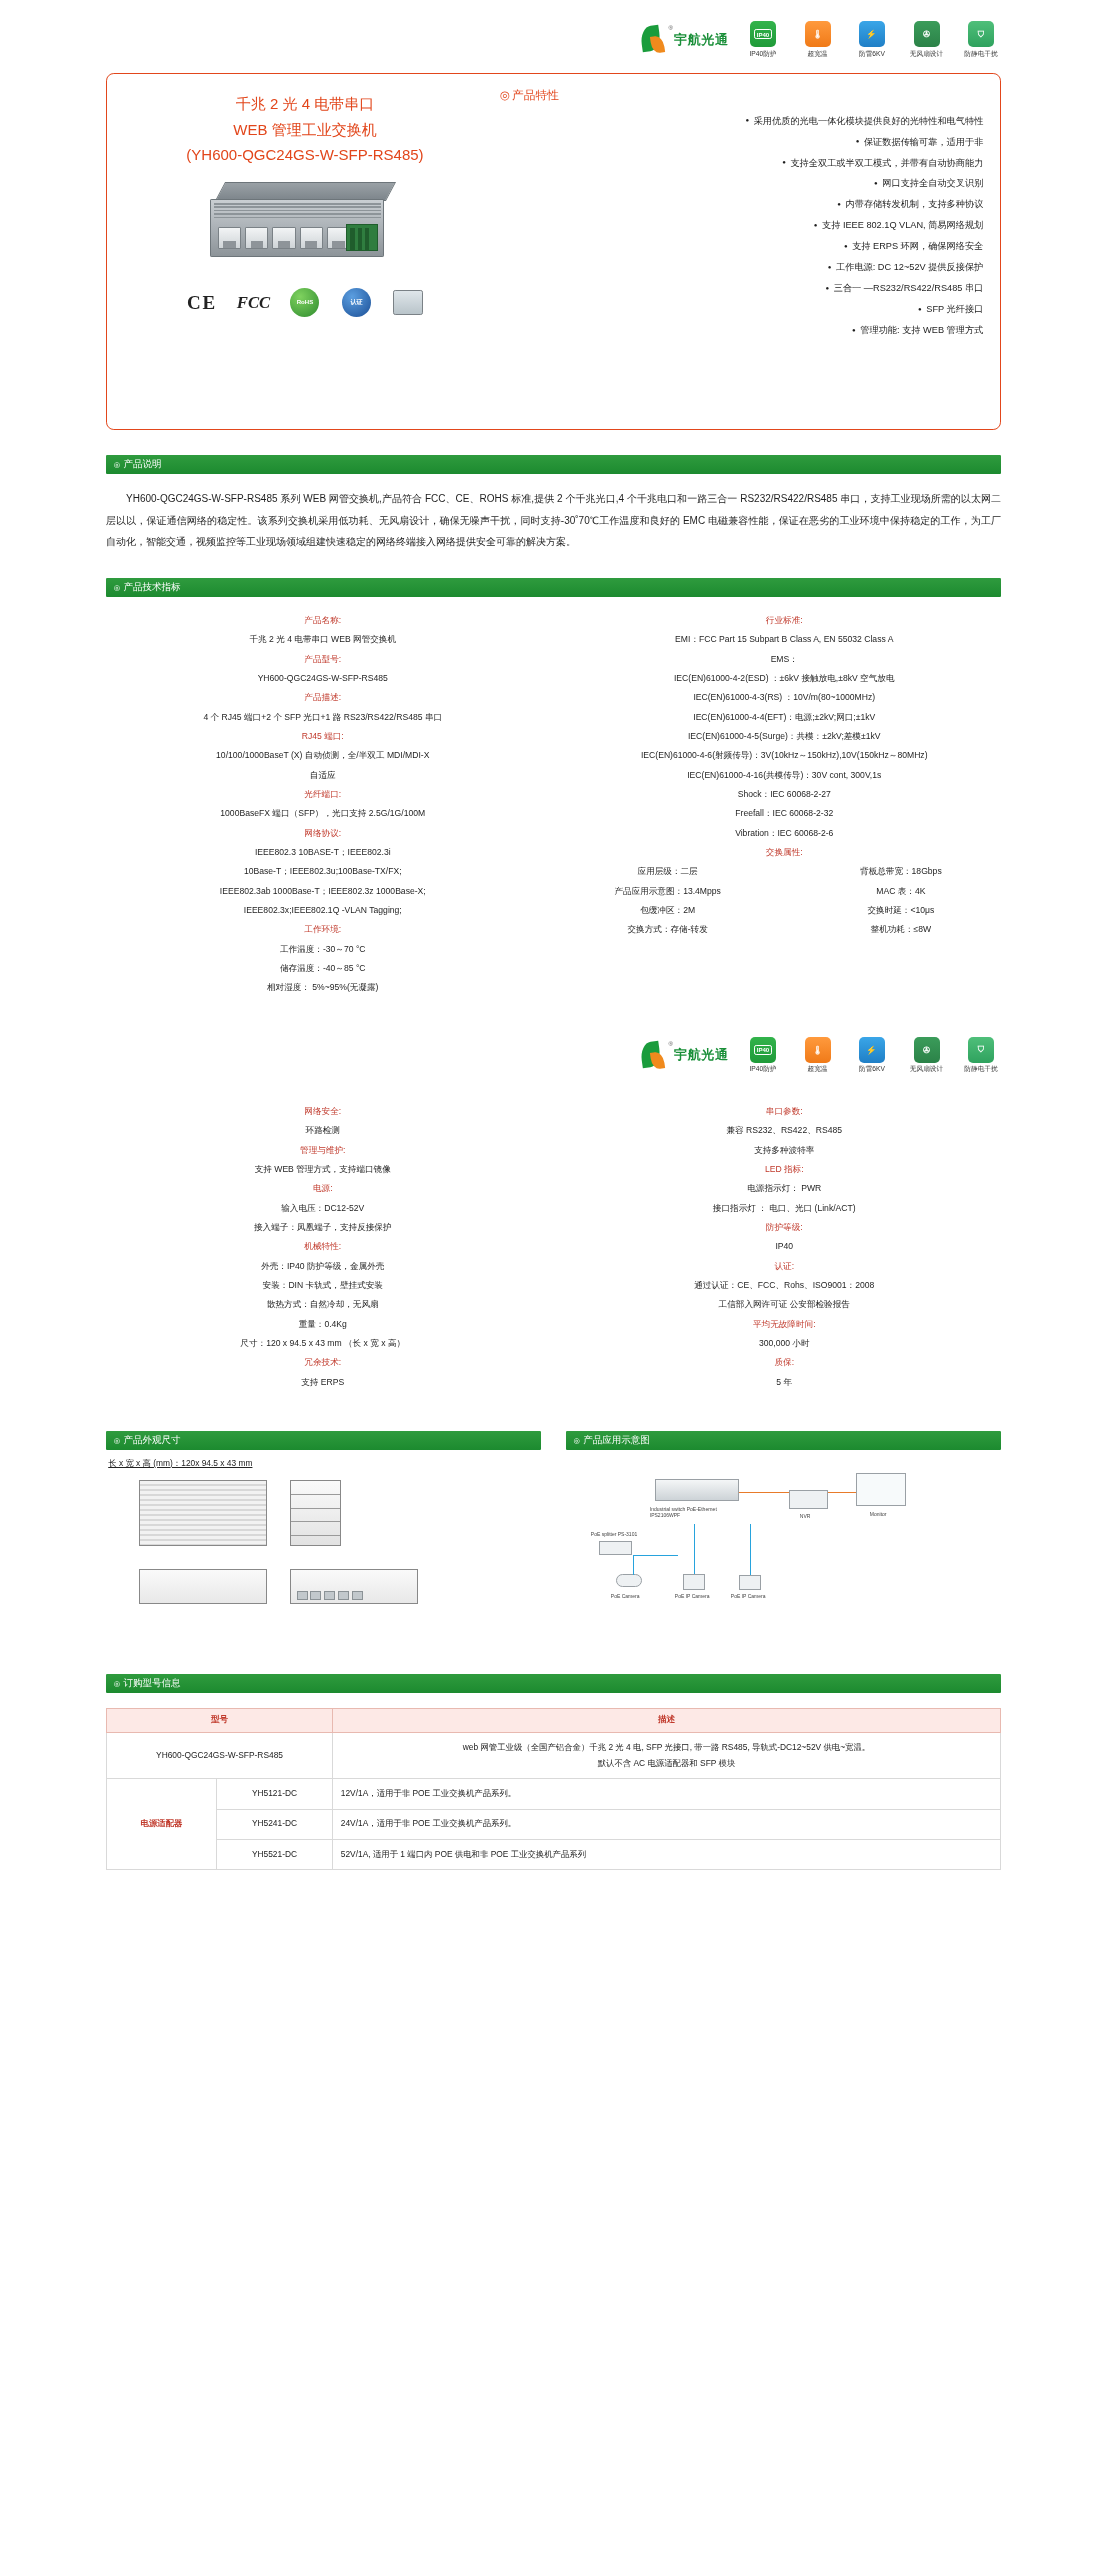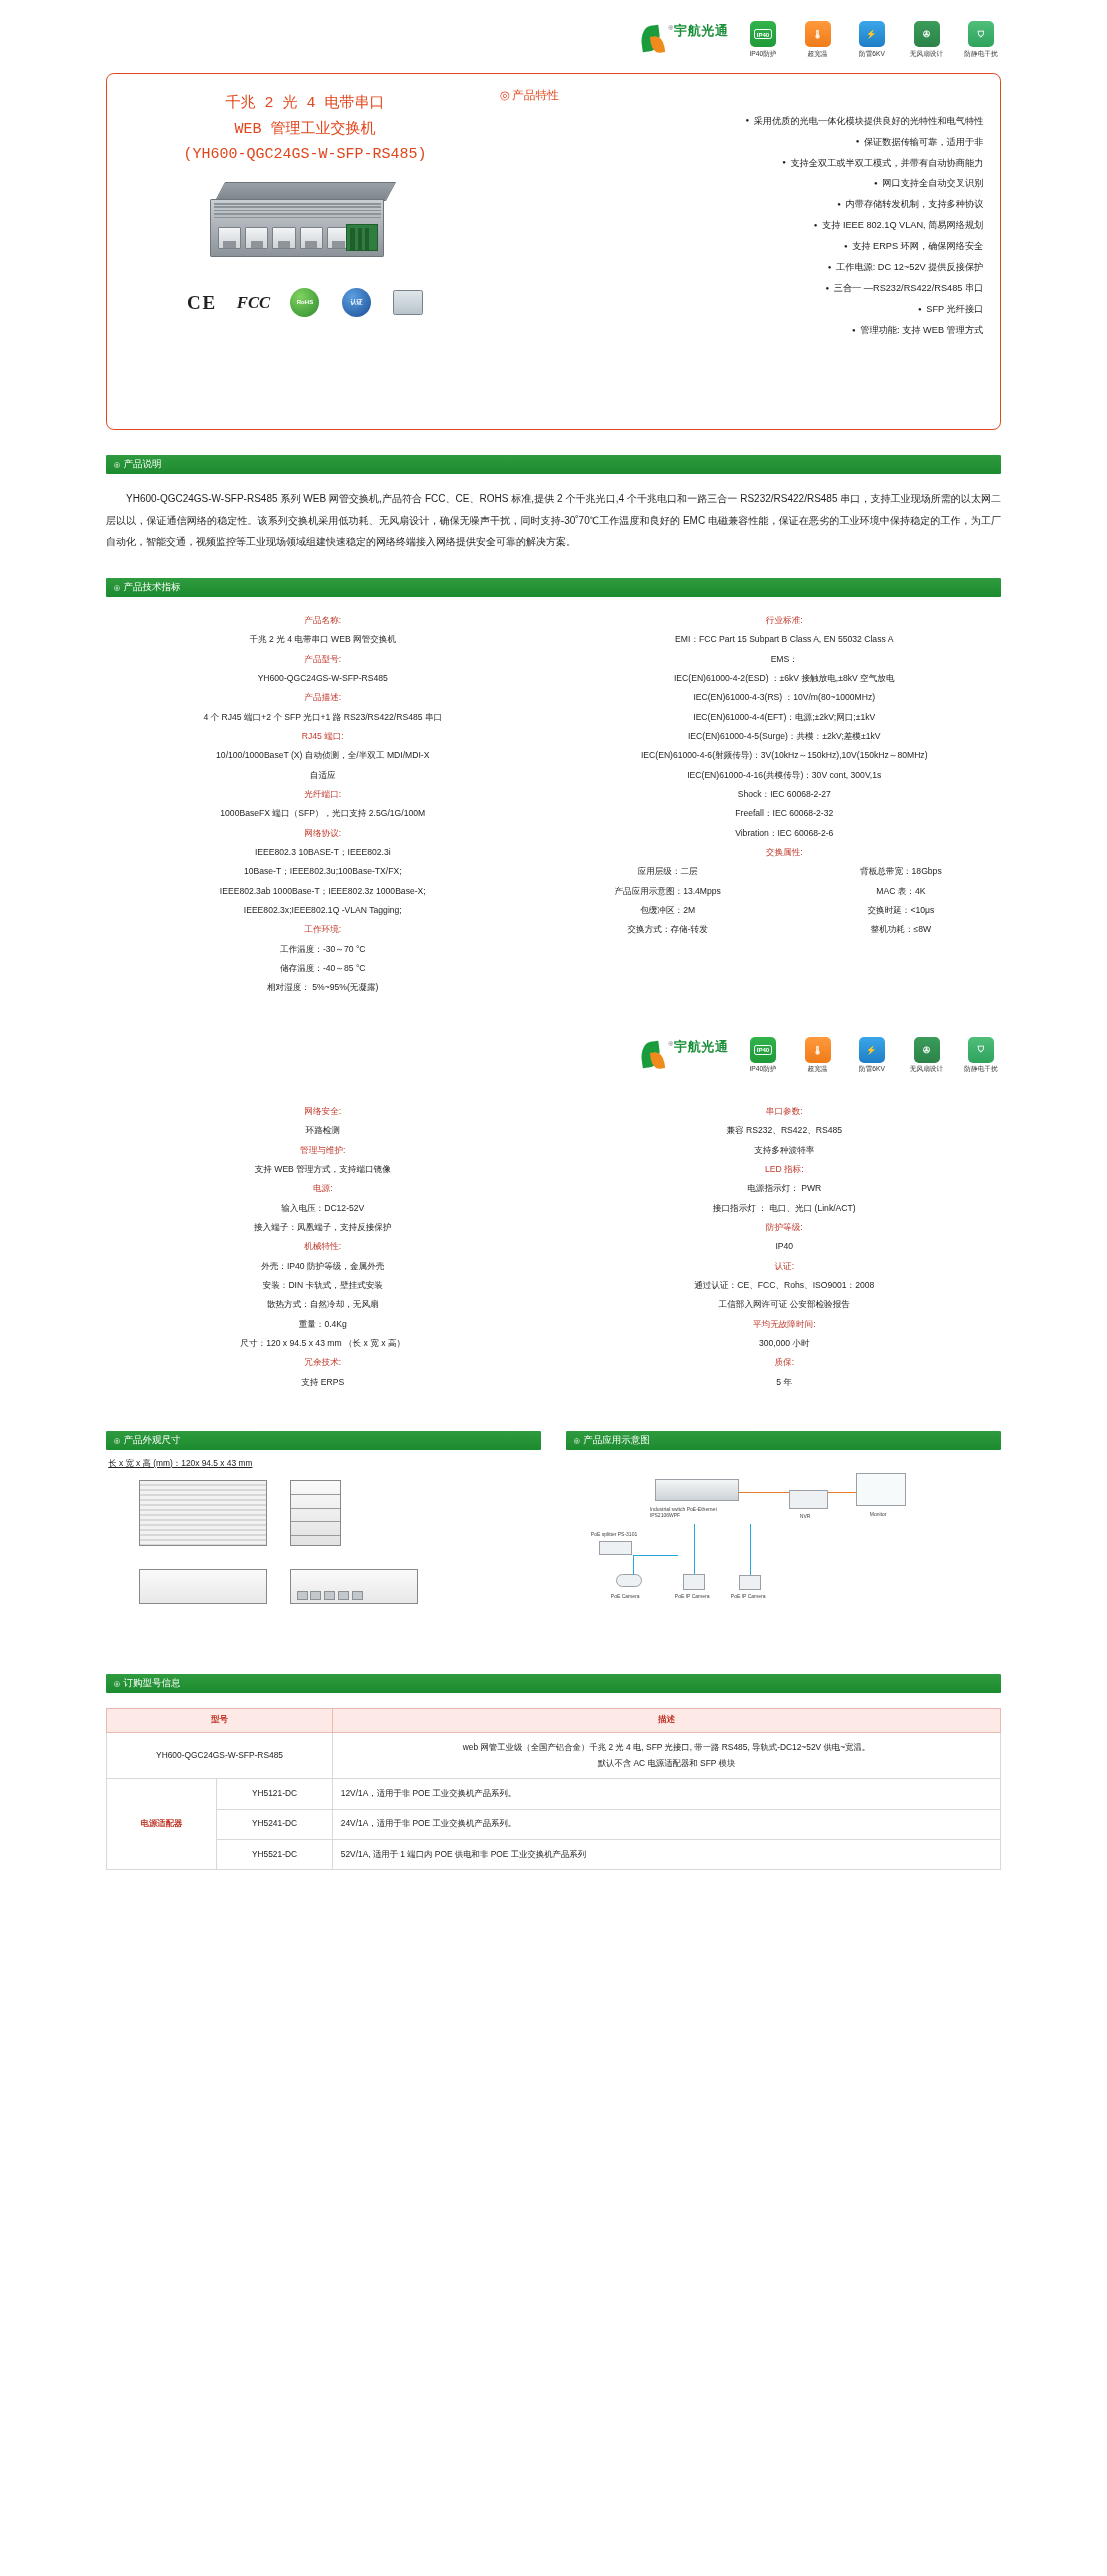--- a/index.html
+++ b/index.html
@@ -10,21 +10,21 @@
     width: 1107px;
     color: #222;
   }
   .page { width: 1107px; position: relative; padding: 0; }
 
   
   .brandbar {
     display: flex; justify-content: flex-end; align-items: center;
     gap: 14.5px; padding: 21px 106px 9px 0;
   }
-  .logo-wrap { display: flex; align-items: flex-start; gap: 4.5px; }
+  .logo-wrap { display: flex; align-items: center; gap: 4.5px; }
   .logo-mark { position: relative; width: 32px; height: 32px; }
   .logo-leaf-g {
     position: absolute; left: 3.3px; top: 2.2px; width: 19px; height: 24.6px;
     background: #1a9c3c;
     border-radius: 60% 0 60% 0 / 70% 0 70% 0;
     transform: rotate(-8deg);
   }
   .logo-leaf-o {
     position: absolute; left: 13.4px; top: 12.3px; width: 13.4px; height: 16.7px;
     background: #f08a1d;
@@ -52,21 +52,21 @@
   
   .prodbox {
     margin: 5.6px 106px 0 106px;
     border: 1.1px solid #e2461b;
     border-radius: 7.8px;
     padding: 13.4px 16.7px 14.5px 16.7px;
     display: flex;
     min-height: 357px;
   }
   .prod-left { width: 357px; padding-left: 5.6px; }
-  .prod-title { color: #e2461b; font-size: 15px; line-height: 1.7; text-align: center; padding: 3.3px 0 6.7px 0; font-family: Liberation Mono, monospace; }
+  .prod-title { color: #e2461b; font-size: 15px; line-height: 1.7; text-align: center; padding: 3.3px 0 6.7px 0; }
   .prod-img { display:flex; justify-content:center; margin-top: 7.8px; }
 
   
   .device { position: relative; width: 190px; height: 84px; margin: 0 auto; }
   .dev-top {
     position:absolute; left:10px; top:0; width: 171px; height: 19px;
     background: linear-gradient(#9aa1a6,#7d858b);
     transform: skewX(-28deg);
     border: 0.6px solid #6d757a;
   }

